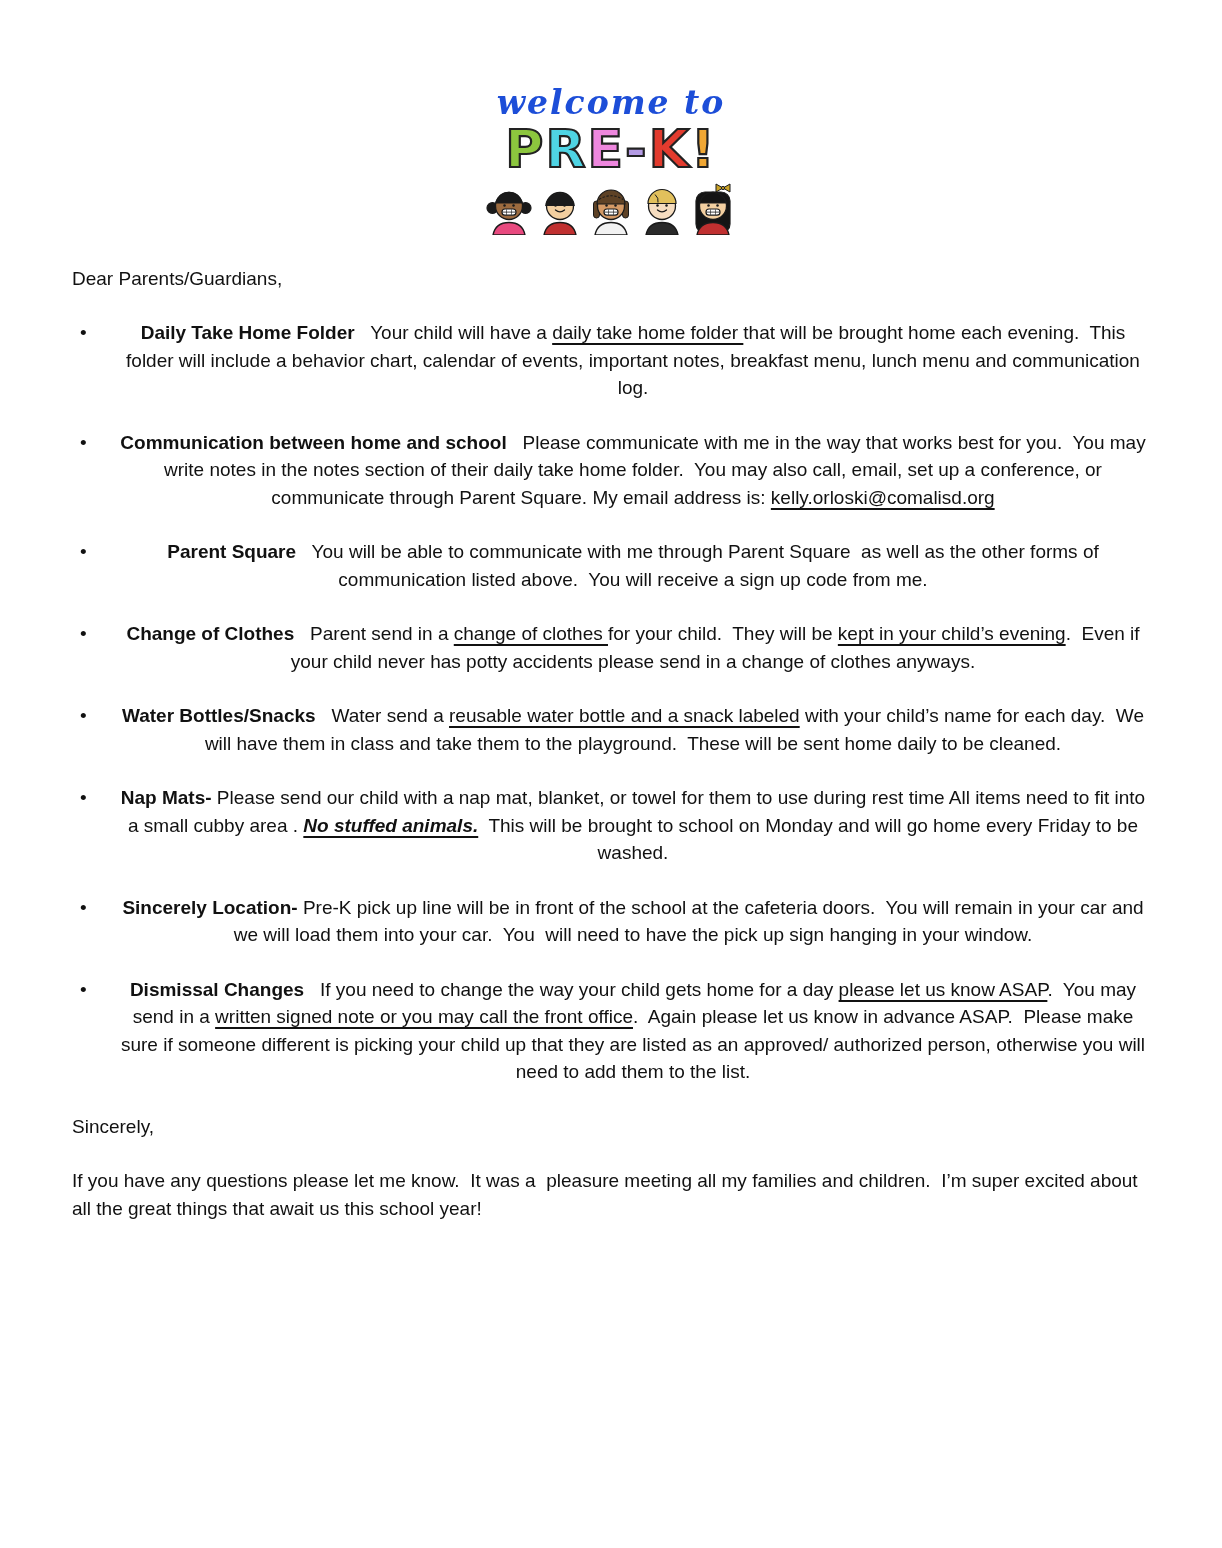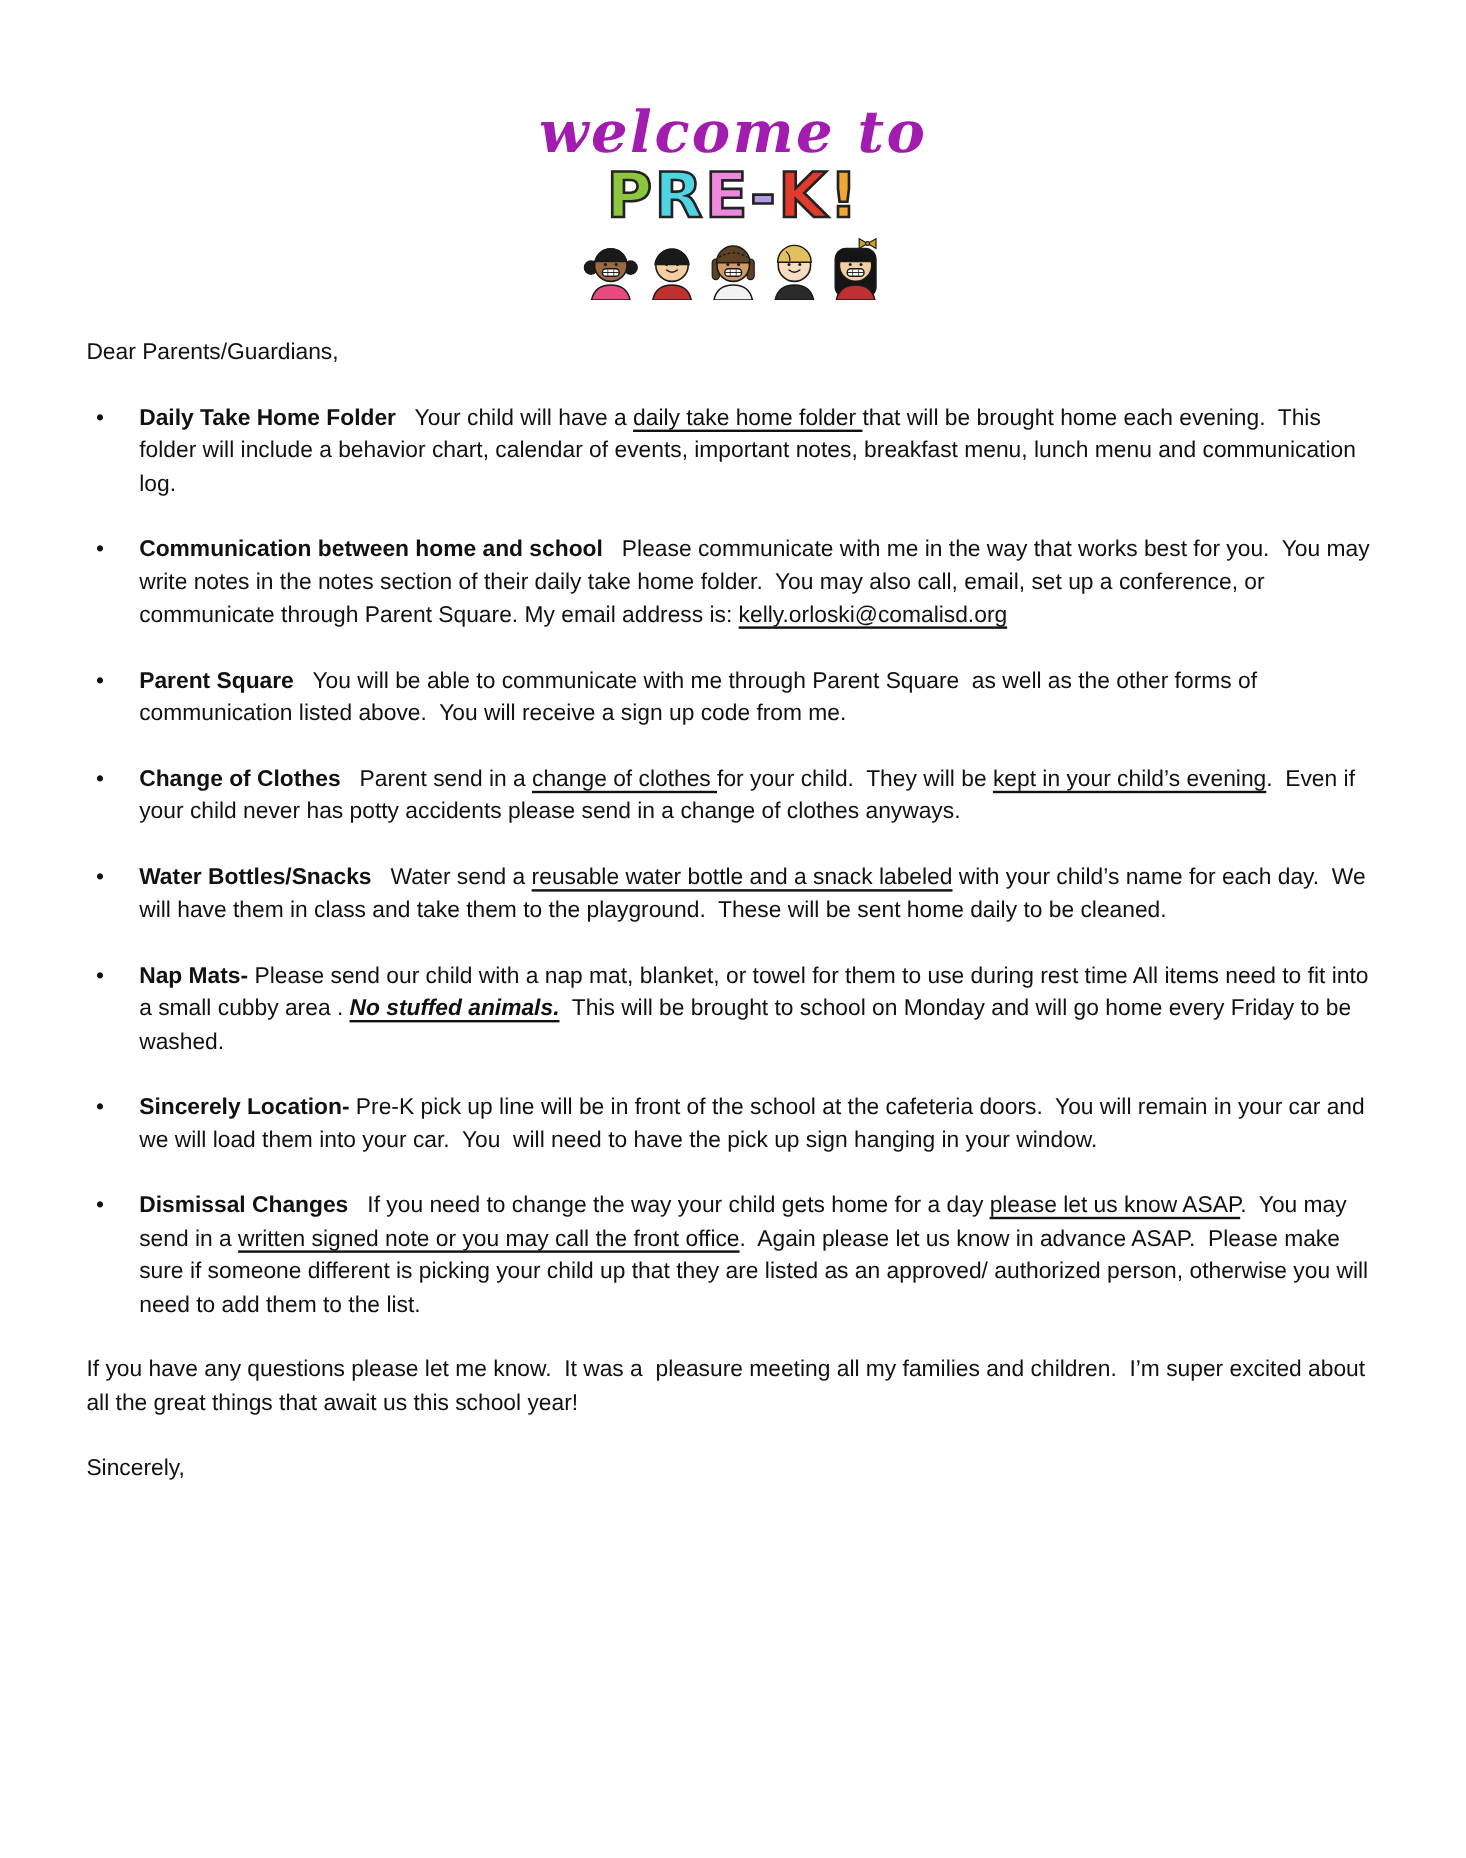--- a/index.html
+++ b/index.html
@@ -17,23 +17,23 @@
   .letterhead{
     margin-top:86px;
     display:flex;
     flex-direction:column;
     align-items:center;
   }
   .script{
     font-family:"DejaVu Serif",serif;
     font-style:italic;
     font-weight:600;
-    font-size:48px;
+    font-size:33px;
     line-height:1.05;
-    color:#a21caf;
+    color:#1d4ed8;
     letter-spacing:2px;
   }
   .wordmark{
     display:flex;
     align-items:flex-end;
     margin-top:2px;
     line-height:1;
   }
   .wm-letter{
     font-family:"DejaVu Sans",sans-serif;
@@ -71,20 +71,21 @@
   li.bullet-item + li.bullet-item{margin-top:27px;}
   .dot{
     flex:0 0 44px;
     box-sizing:border-box;
     padding-left:8px;
     font-size:19px;
   }
   .bullet-body{
     flex:1;
     white-space:pre-wrap;
+    text-align:center;
   }
   strong.lbl{font-weight:700;}
   .u{
     text-decoration:underline;
     text-decoration-thickness:1.6px;
     text-underline-offset:3.5px;
   }
   .sig{margin:0;white-space:pre-wrap;}
   .signoff{margin-top:27px;}
 </style>
@@ -204,18 +205,18 @@
         <li class="bullet-item">
           <span class="dot">•</span>
           <div class="bullet-body"><strong class="lbl">Sincerely Location-</strong><span> Pre-K pick up line will be in front of the school at the cafeteria doors.  You will remain in your car and we will load them into your car.  You  will need to have the pick up sign hanging in your window.</span></div>
         </li>
         <li class="bullet-item">
           <span class="dot">•</span>
           <div class="bullet-body"><strong class="lbl">Dismissal Changes</strong><span>   If you need to change the way your child gets home for a day </span><span class="u">please let us know ASAP</span><span>.  You may send in a </span><span class="u">written signed note or you may call the front office</span><span>.  Again please let us know in advance ASAP.  Please make sure if someone different is picking your child up that they are listed as an approved/ authorized person, otherwise you will need to add them to the list.</span></div>
         </li>
       </ul>
 
+    <p class="para sig signoff">Sincerely,</p>
+
     <p class="para">If you have any questions please let me know.  It was a  pleasure meeting all my families and children.  I’m super excited about all the great things that await us this school year!</p>
-
-    <p class="para sig signoff">Sincerely,</p>
   </div>
 
 </div>
 
 </body></html>

